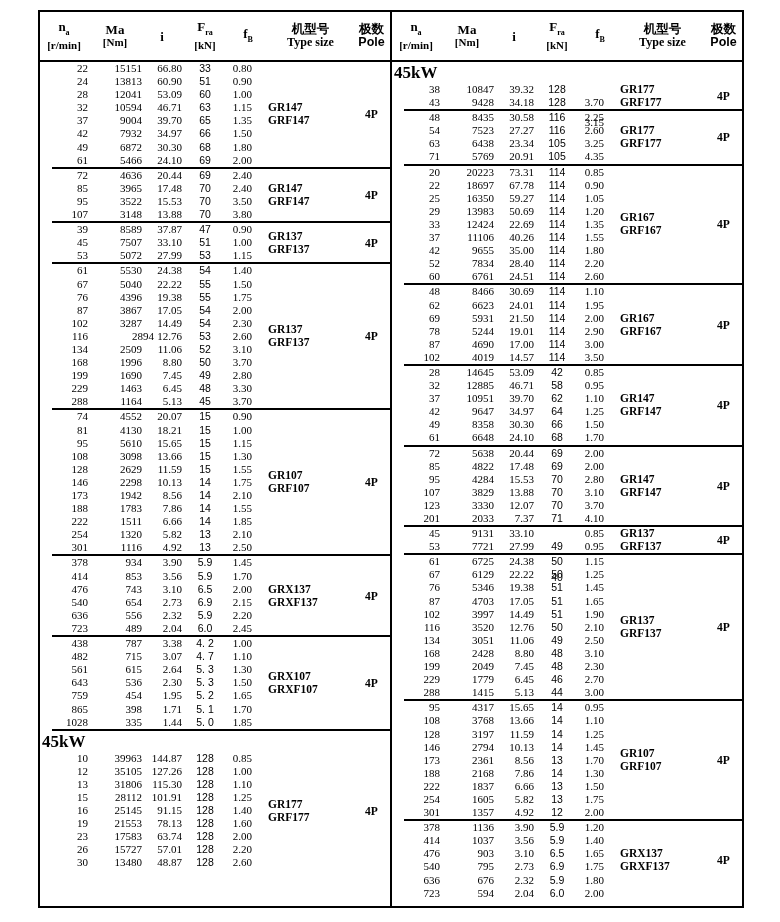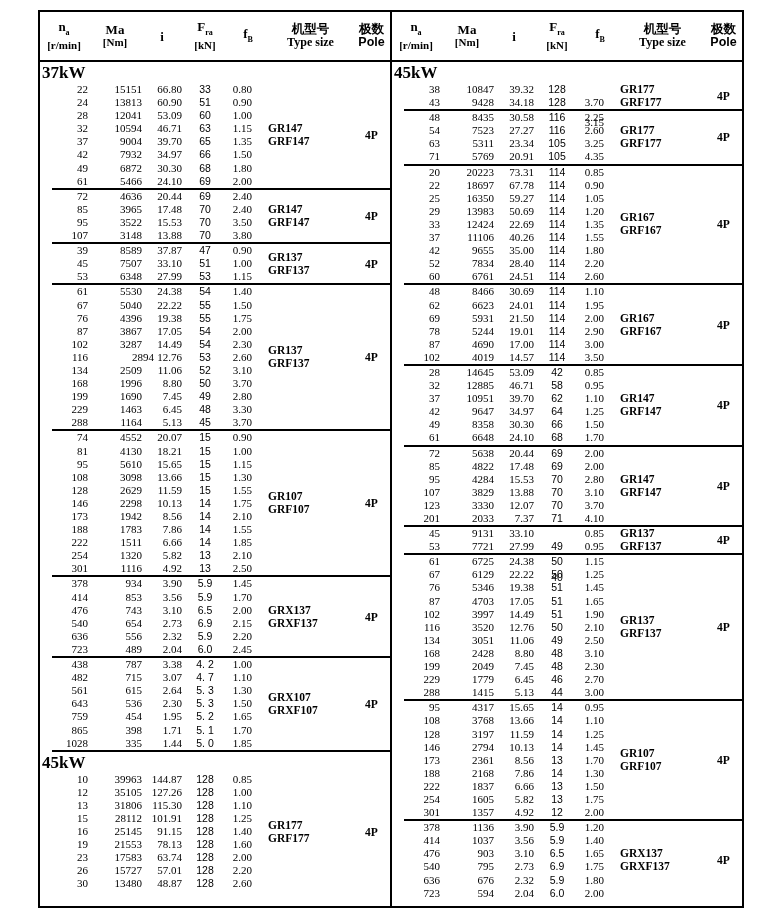--- a/index.html
+++ b/index.html
@@ -58,21 +58,20 @@
       <div class="hc">
         <div class="hc-cn">机型号</div>
         <div class="hc-en-serif">Type size</div>
       </div>
       <div class="hc">
         <div class="hc-cn">极数</div>
         <div class="hc-en-sans">Pole</div>
       </div>
     </div>
     <div class="tbody" id="body-left">
-        <div class="section-title">37kW</div>
         <div class="group">
           <div class="g-rows">
             <div class="row">
               <div class="c c0" style="display: block;">22</div>
               <div class="c c1" style="display: block;">15151</div>
               <div class="c c2" style="display: block;">66.80</div>
               <div class="c c3" style="display: block;">33</div>
               <div class="c c4" style="display: block;">0.80</div>
             </div>
             <div class="row">
@@ -181,21 +180,21 @@
             </div>
             <div class="row">
               <div class="c c0" style="display: block;">45</div>
               <div class="c c1" style="display: block;">7507</div>
               <div class="c c2" style="display: block;">33.10</div>
               <div class="c c3" style="display: block;">51</div>
               <div class="c c4" style="display: block;">1.00</div>
             </div>
             <div class="row">
               <div class="c c0" style="display: block;">53</div>
-              <div class="c c1" style="display: block;">6348</div>
+              <div class="c c1" style="display: block;">5072</div>
               <div class="c c2" style="display: block;">27.99</div>
               <div class="c c3" style="display: block;">53</div>
               <div class="c c4" style="display: block;">1.15</div>
             </div>
           </div>
           <div class="g-type">
             <div class="">GR137</div>
             <div class="">GRF137</div>
           </div>
           <div class="g-pole">4P</div>
@@ -628,21 +627,21 @@
             </div>
             <div class="row">
               <div class="c c0" style="display: block;">54</div>
               <div class="c c1" style="display: block;">7523</div>
               <div class="c c2" style="display: block;">27.27</div>
               <div class="c c3" style="display: block;">116</div>
               <div class="c c4" style="display: block;">2.60</div>
             </div>
             <div class="row">
               <div class="c c0" style="display: block;">63</div>
-              <div class="c c1" style="display: block;">5311</div>
+              <div class="c c1" style="display: block;">6438</div>
               <div class="c c2" style="display: block;">23.34</div>
               <div class="c c3" style="display: block;">105</div>
               <div class="c c4" style="display: block;">3.25</div>
             </div>
             <div class="row">
               <div class="c c0" style="display: block;">71</div>
               <div class="c c1" style="display: block;">5769</div>
               <div class="c c2" style="display: block;">20.91</div>
               <div class="c c3" style="display: block;">105</div>
               <div class="c c4" style="display: block;">4.35</div>

